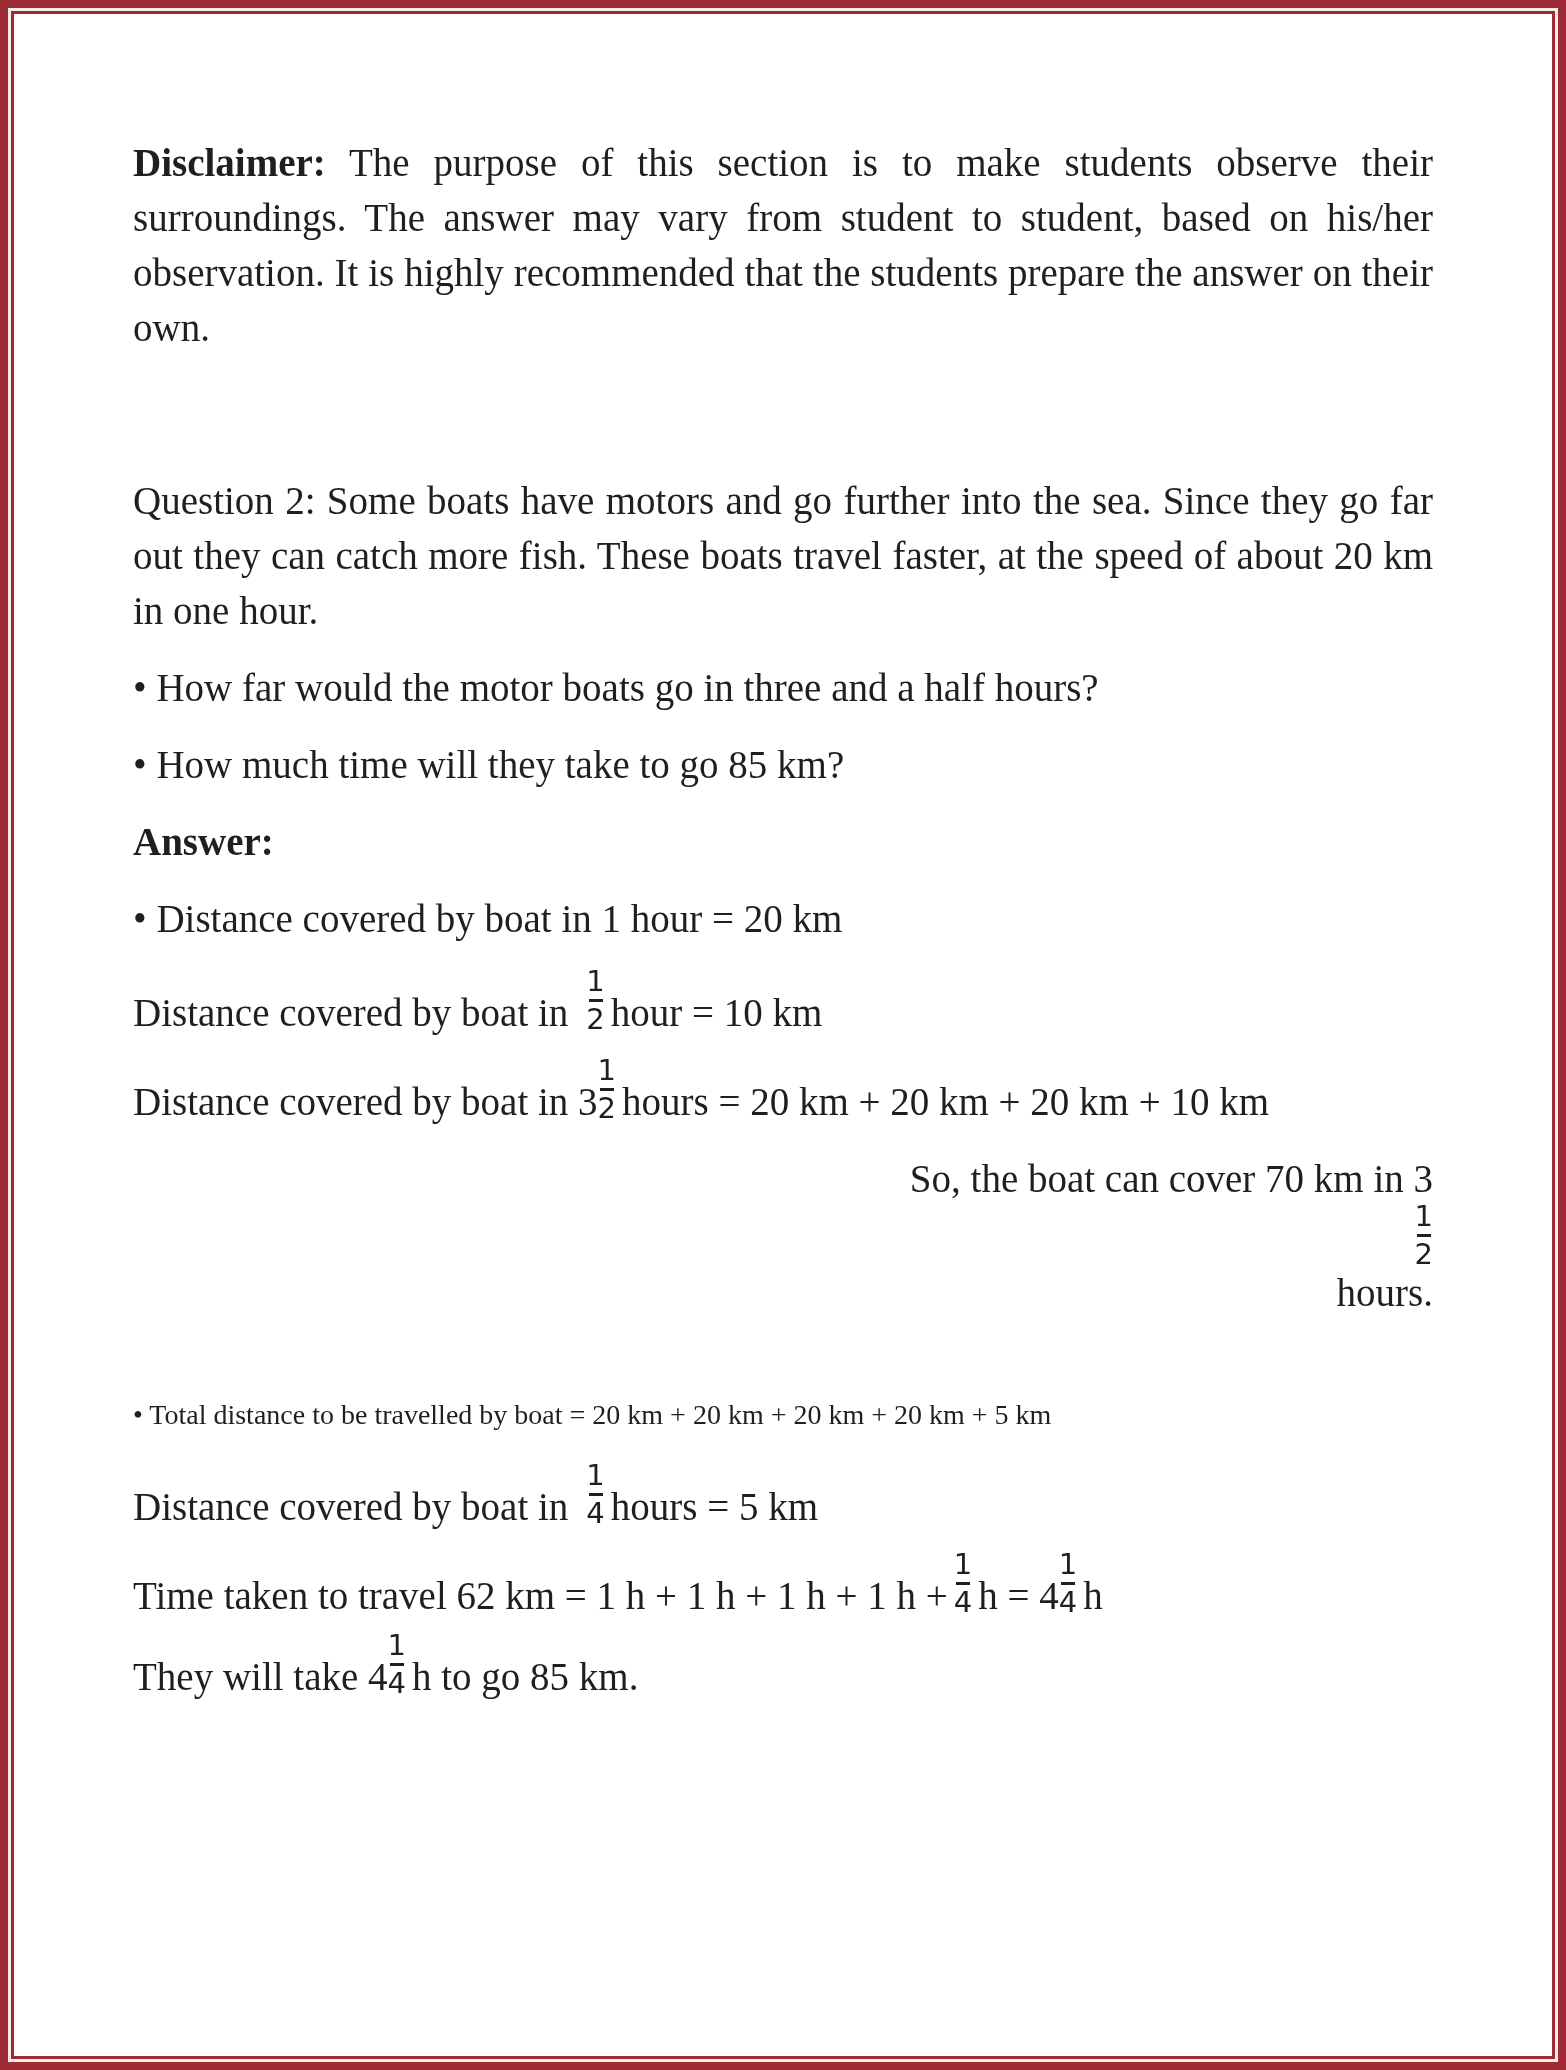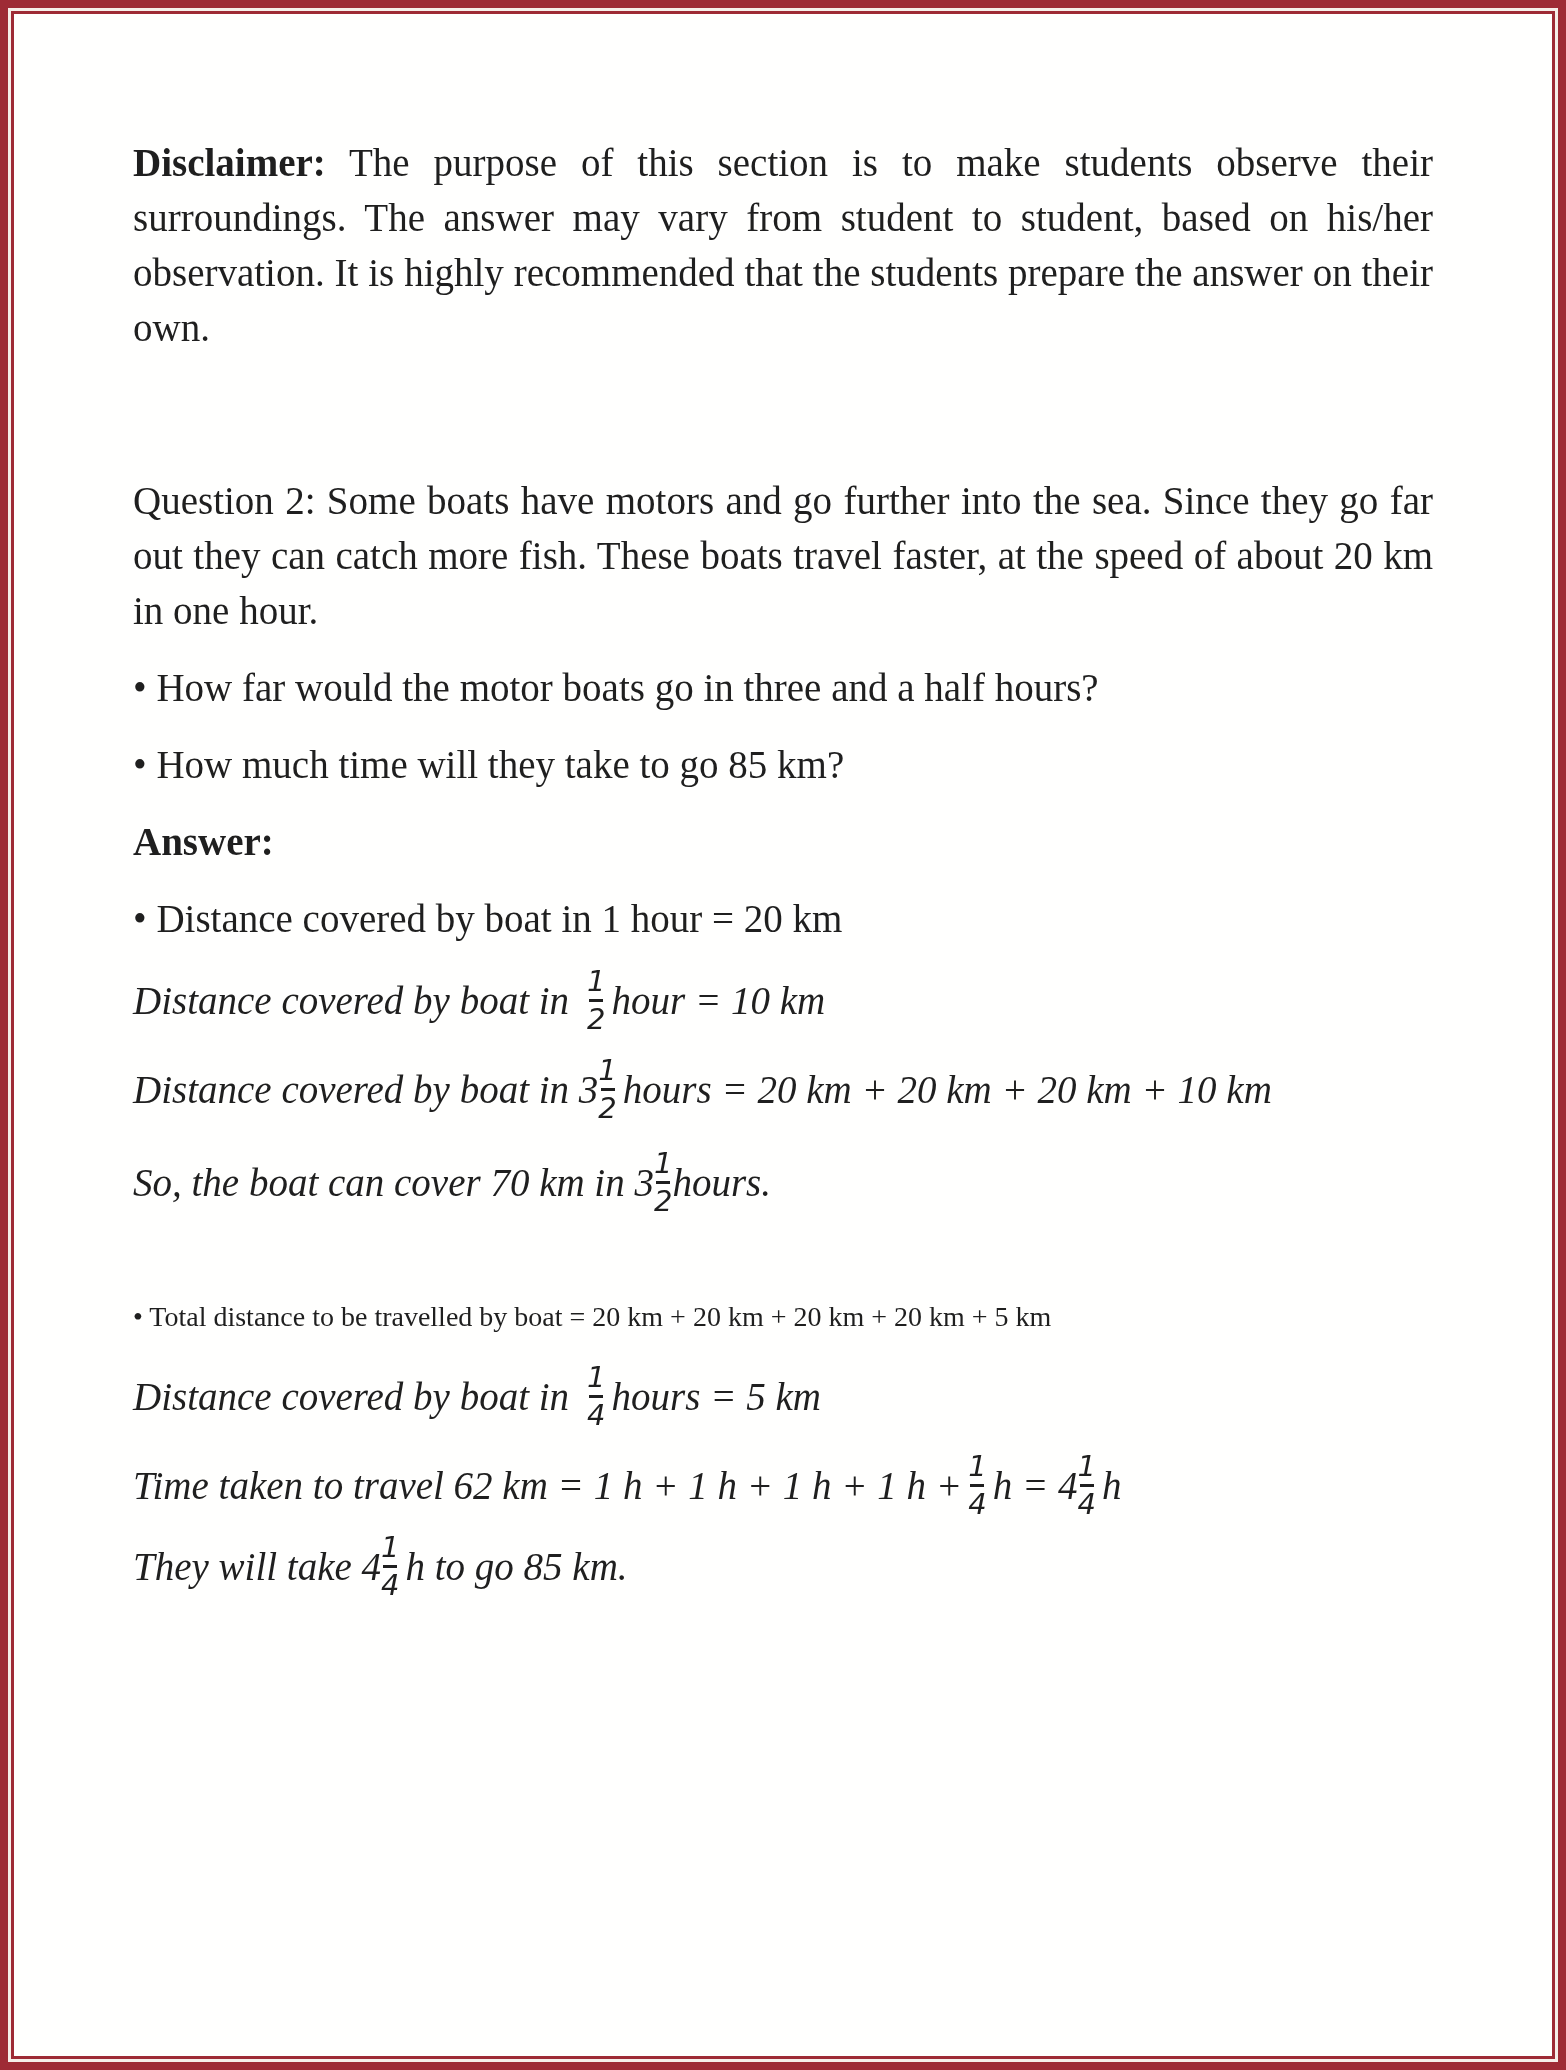--- a/index.html
+++ b/index.html
@@ -37,21 +37,21 @@
   .question {
     margin: 118px 0 0 0;
     line-height: 55px;
     text-align: justify;
     font-size: 39px;
   }
   .question b { font-weight: normal; }
   .bullet-q { margin: 22px 0 0 0; line-height: 55px; font-size: 39px; }
   .answer-label { margin: 22px 0 1px 0; line-height: 55px; font-weight: bold; font-size: 39px; }
   .line { margin: 22px 0 0 0; line-height: 55px; font-size: 39px; white-space: nowrap; }
-  .mline { font-size: 39px; white-space: nowrap; display: flex; align-items: center; font-style: italic; }
+  .mline { font-size: 39px; white-space: nowrap; display: flex; align-items: flex-end; }
   .frac {
     display: inline-flex; flex-direction: column; align-items: center;
     font-family: "DejaVu Sans", sans-serif;
     font-size: 29px; line-height: 31px;
     vertical-align: middle;
     margin: 0 6px;
   }
   .frac .bar { width: 14px; height: 3px; background: #1f1f1f; margin: 2px 0; }
   .justify-line { text-align: justify; line-height: 55px; font-size: 28px; margin: 0; }
 </style>
@@ -88,21 +88,21 @@
   <div class="mline" style="margin-top:20px;">
     <span>Distance covered by boat in 3</span>
     <span class="frac" style="margin-left:0;">
       <span>1</span>
       <span class="bar"></span>
       <span>2</span>
     </span>
     <span>hours = 20 km + 20 km + 20 km + 10 km</span>
   </div>
 
-  <div class="mline" style="margin-top:24px;">
+  <div class="mline" style="margin-top:32px;flex-direction:column;">
     <span>So, the boat can cover 70 km in 3</span>
     <span class="frac" style="margin:0;">
       <span>1</span>
       <span class="bar"></span>
       <span>2</span>
     </span>
     <span>hours.</span>
   </div>
 
   <p class="justify-line" style="margin-top:72px;">• Total distance to be travelled by boat = 20 km + 20 km + 20 km + 20 km + 5 km</p>

